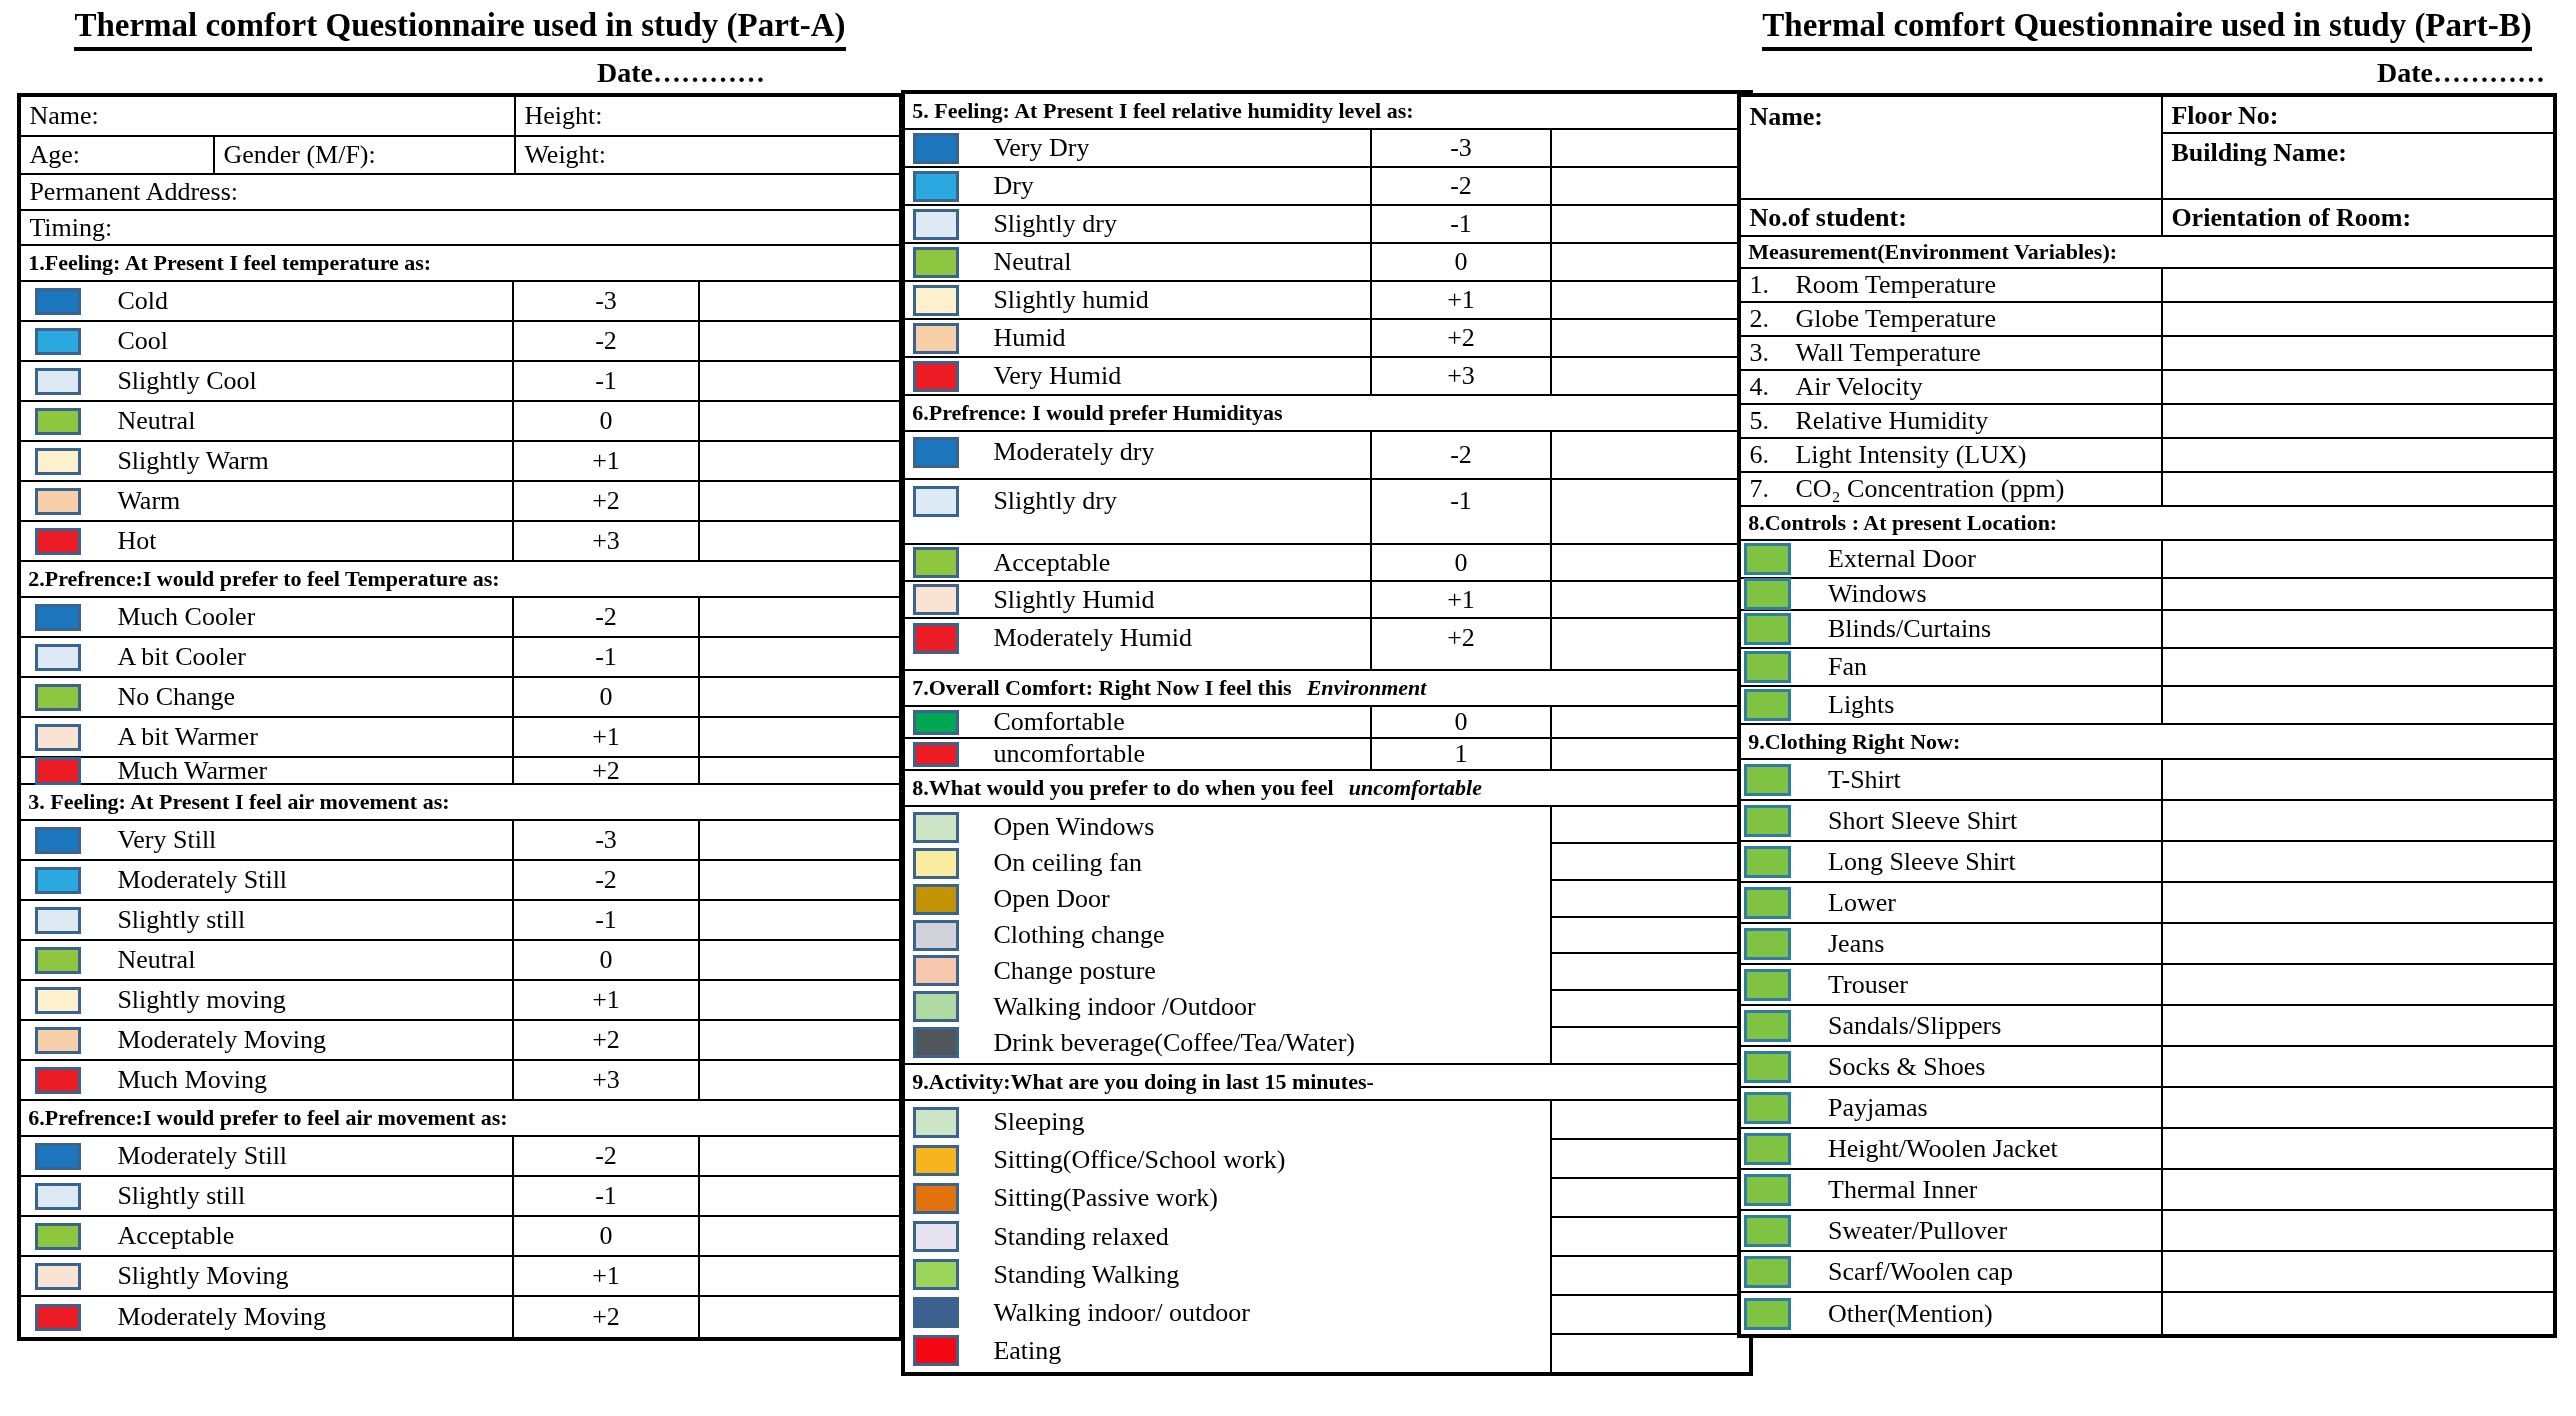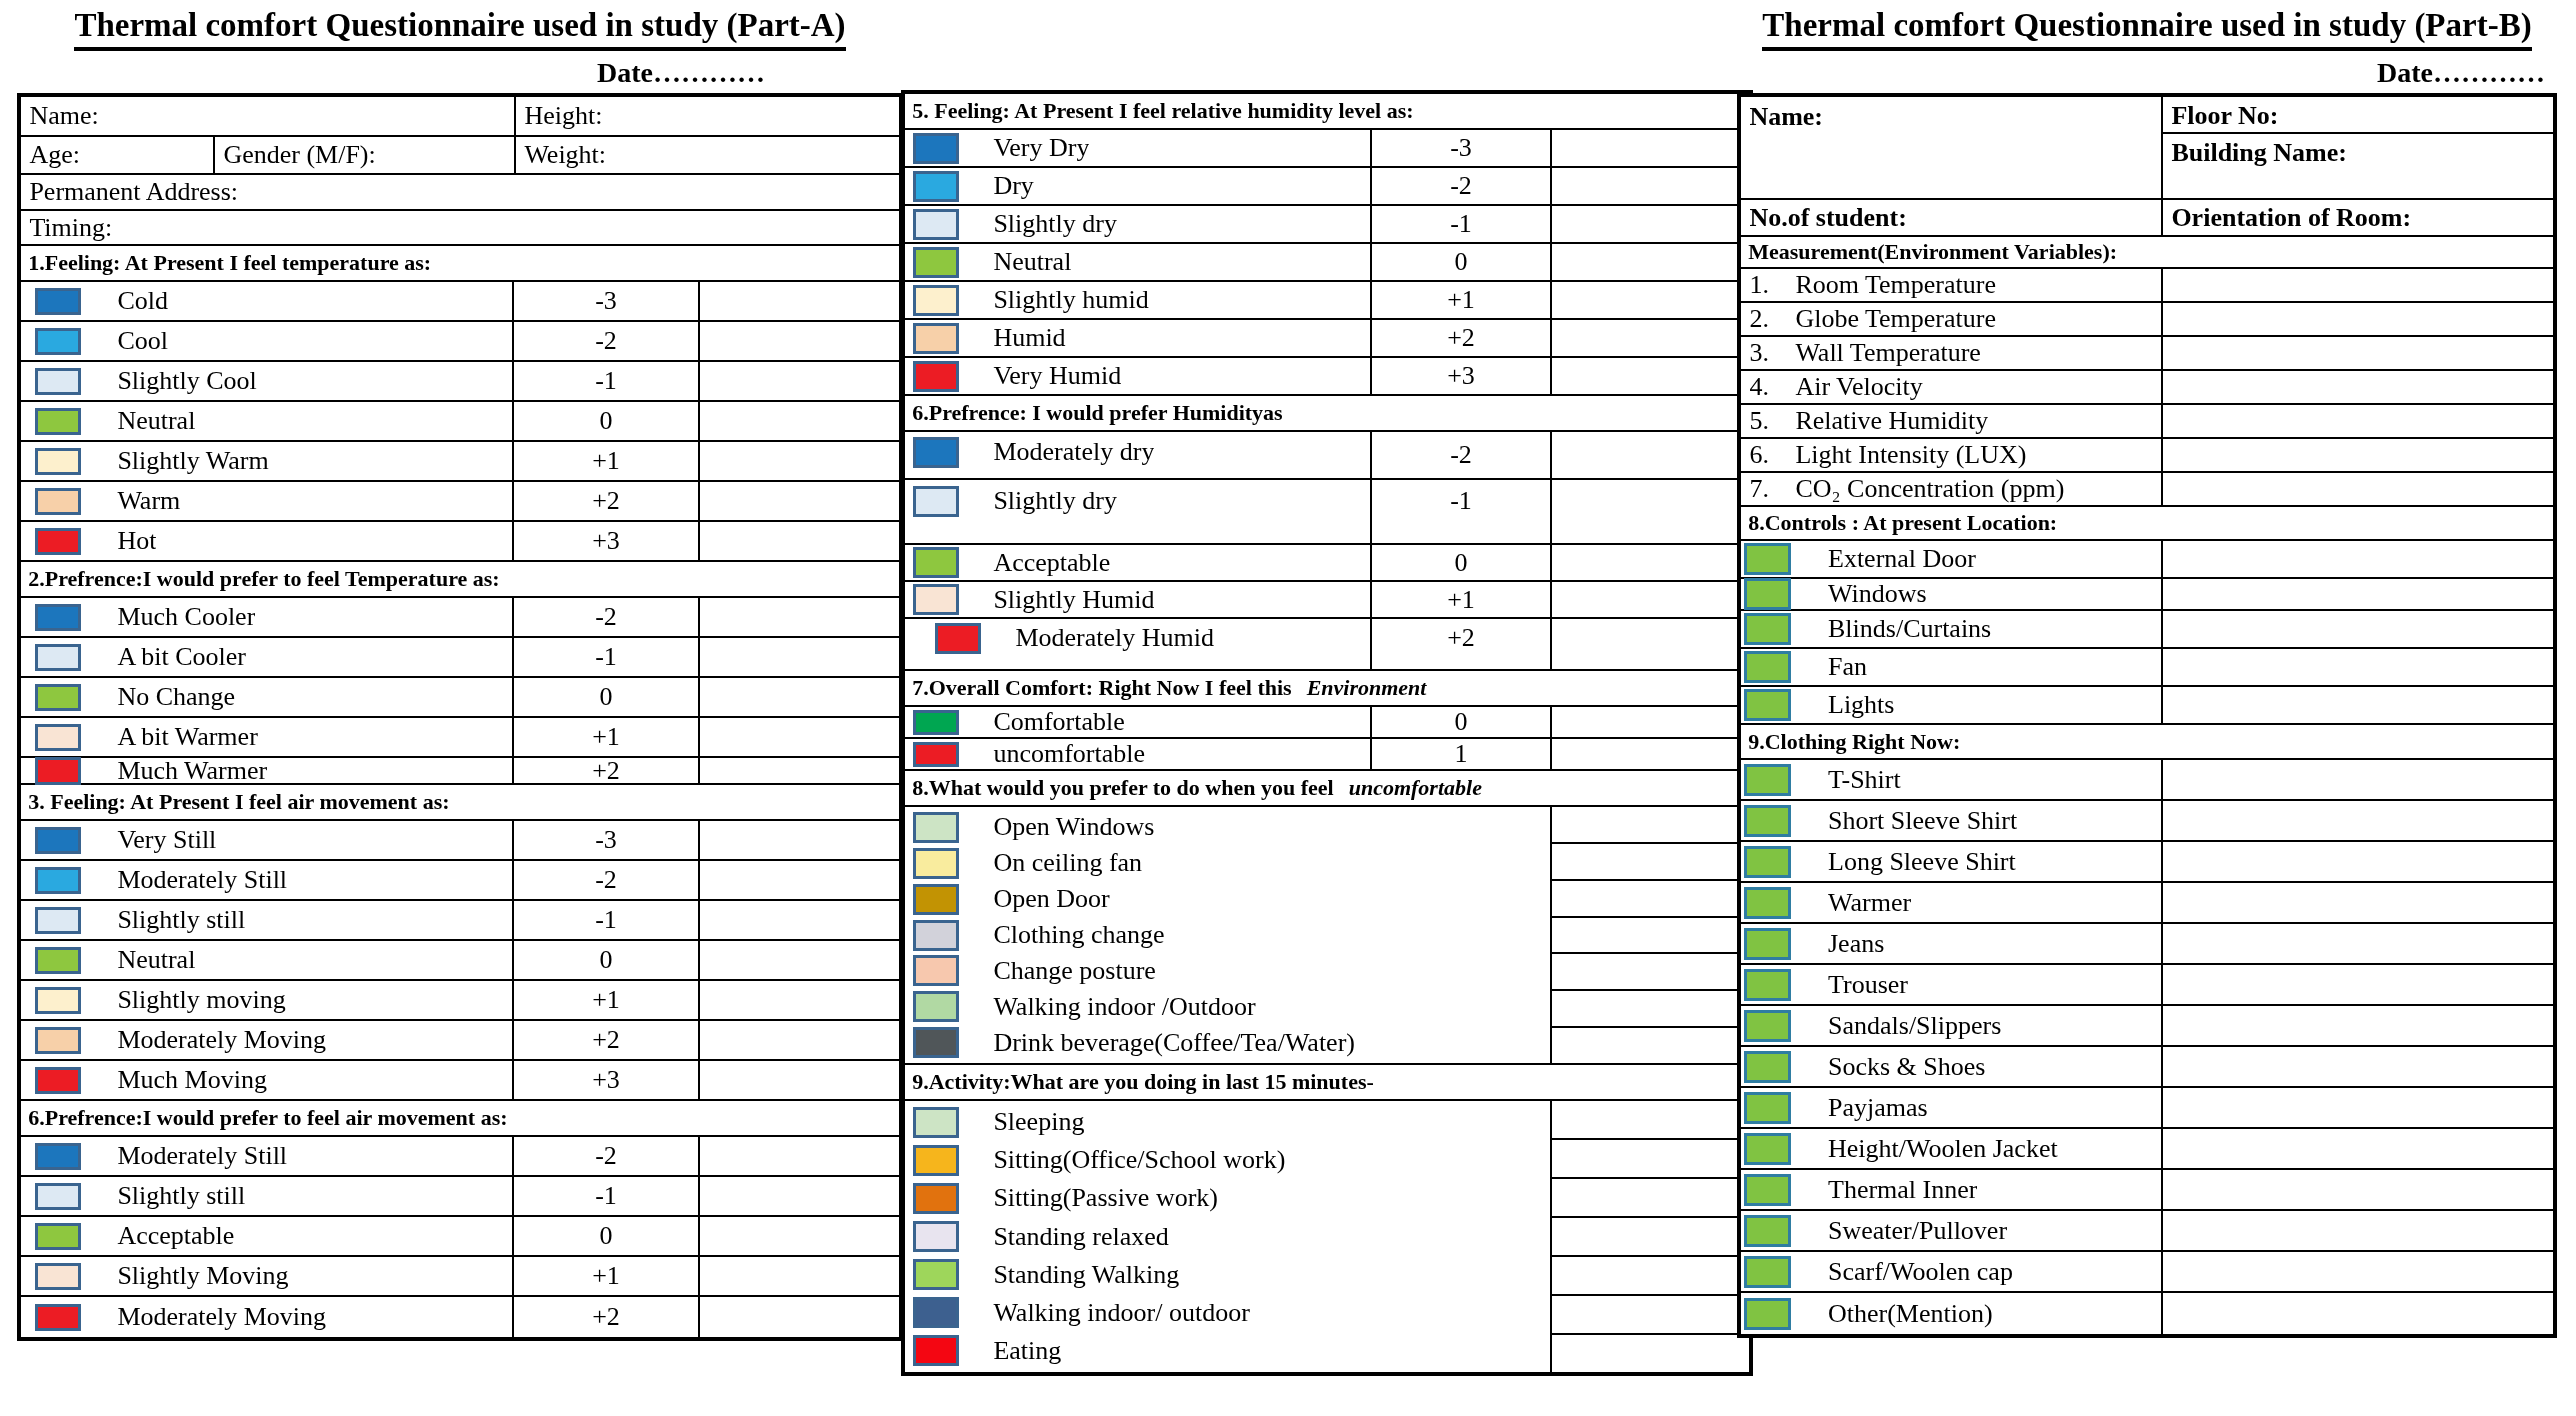--- a/index.html
+++ b/index.html
@@ -375,21 +375,21 @@
       </div>
       <div class="row" style="height:37px">
         <div class="c col-main">
             <span class="sw sw-m" style="background-color: rgb(249, 228, 212);"></span>
             <span class="lbl">Slightly Humid</span>
           </div>
         <div class="c col-val-m val">+1</div>
         <div class="c col-ans-m"></div>
       </div>
       <div class="row" style="height:52px">
-        <div class="c col-main" style="align-items:flex-start;padding-top:3.6px;margin-left:22px;">
+        <div class="c col-main" style="align-items:flex-start;padding-top:3.6px;">
             <span class="sw sw-m" style="background-color: rgb(236, 28, 36);"></span>
             <span class="lbl">Moderately Humid</span>
           </div>
         <div class="c col-val-m val" style="align-items:flex-start;padding-top:3.6px;">+2</div>
         <div class="c col-ans-m"></div>
       </div>
 
       <div class="row" style="height:36px">
         <div class="c col-full hdr">
             <span>7.Overall Comfort: Right Now I feel this</span>
@@ -640,21 +640,21 @@
       <div class="row" style="height:41px">
         <div class="c col-bleft">
             <span class="sw-b" style="background-color: rgb(128, 195, 66);"></span>
             <span class="lbl">Long Sleeve Shirt</span>
           </div>
         <div class="c col-bright"></div>
       </div>
       <div class="row" style="height:41px">
         <div class="c col-bleft">
             <span class="sw-b" style="background-color: rgb(128, 195, 66);"></span>
-            <span class="lbl">Warmer</span>
+            <span class="lbl">Lower</span>
           </div>
         <div class="c col-bright"></div>
       </div>
       <div class="row" style="height:41px">
         <div class="c col-bleft">
             <span class="sw-b" style="background-color: rgb(128, 195, 66);"></span>
             <span class="lbl">Jeans</span>
           </div>
         <div class="c col-bright"></div>
       </div>

